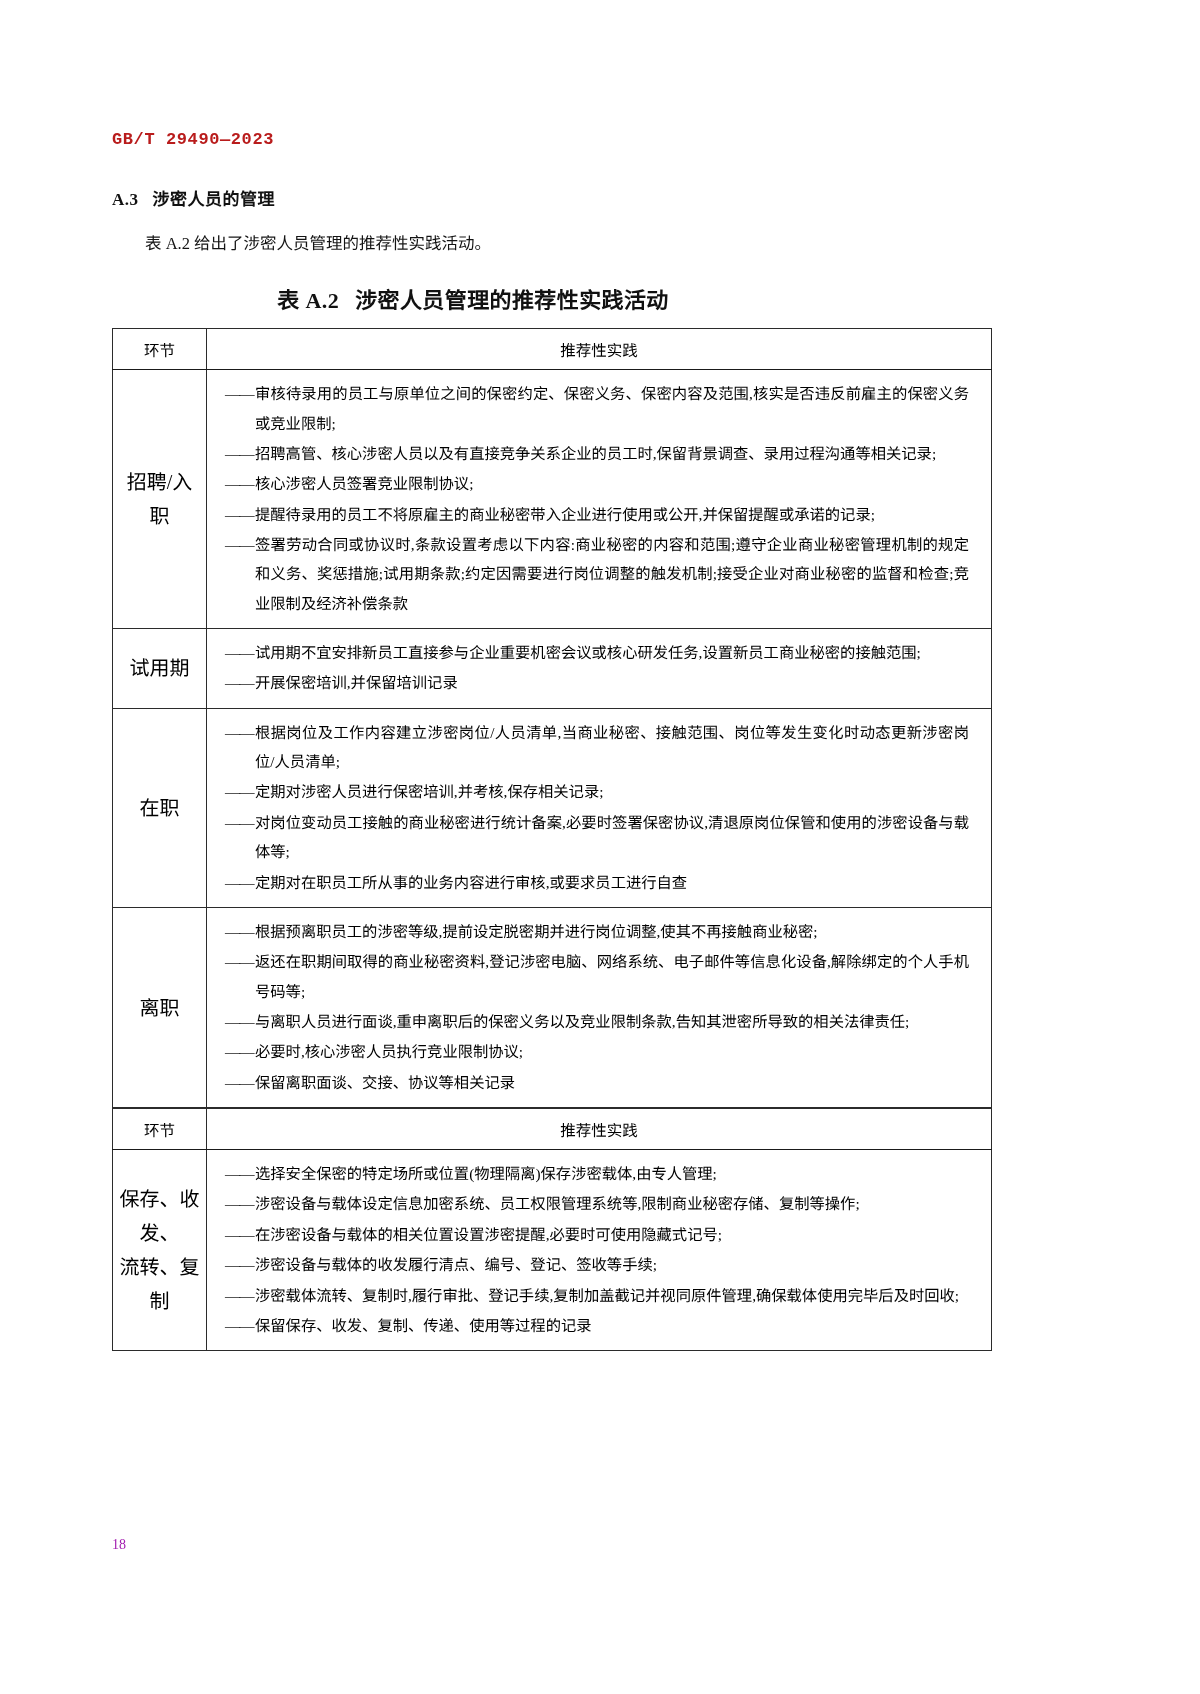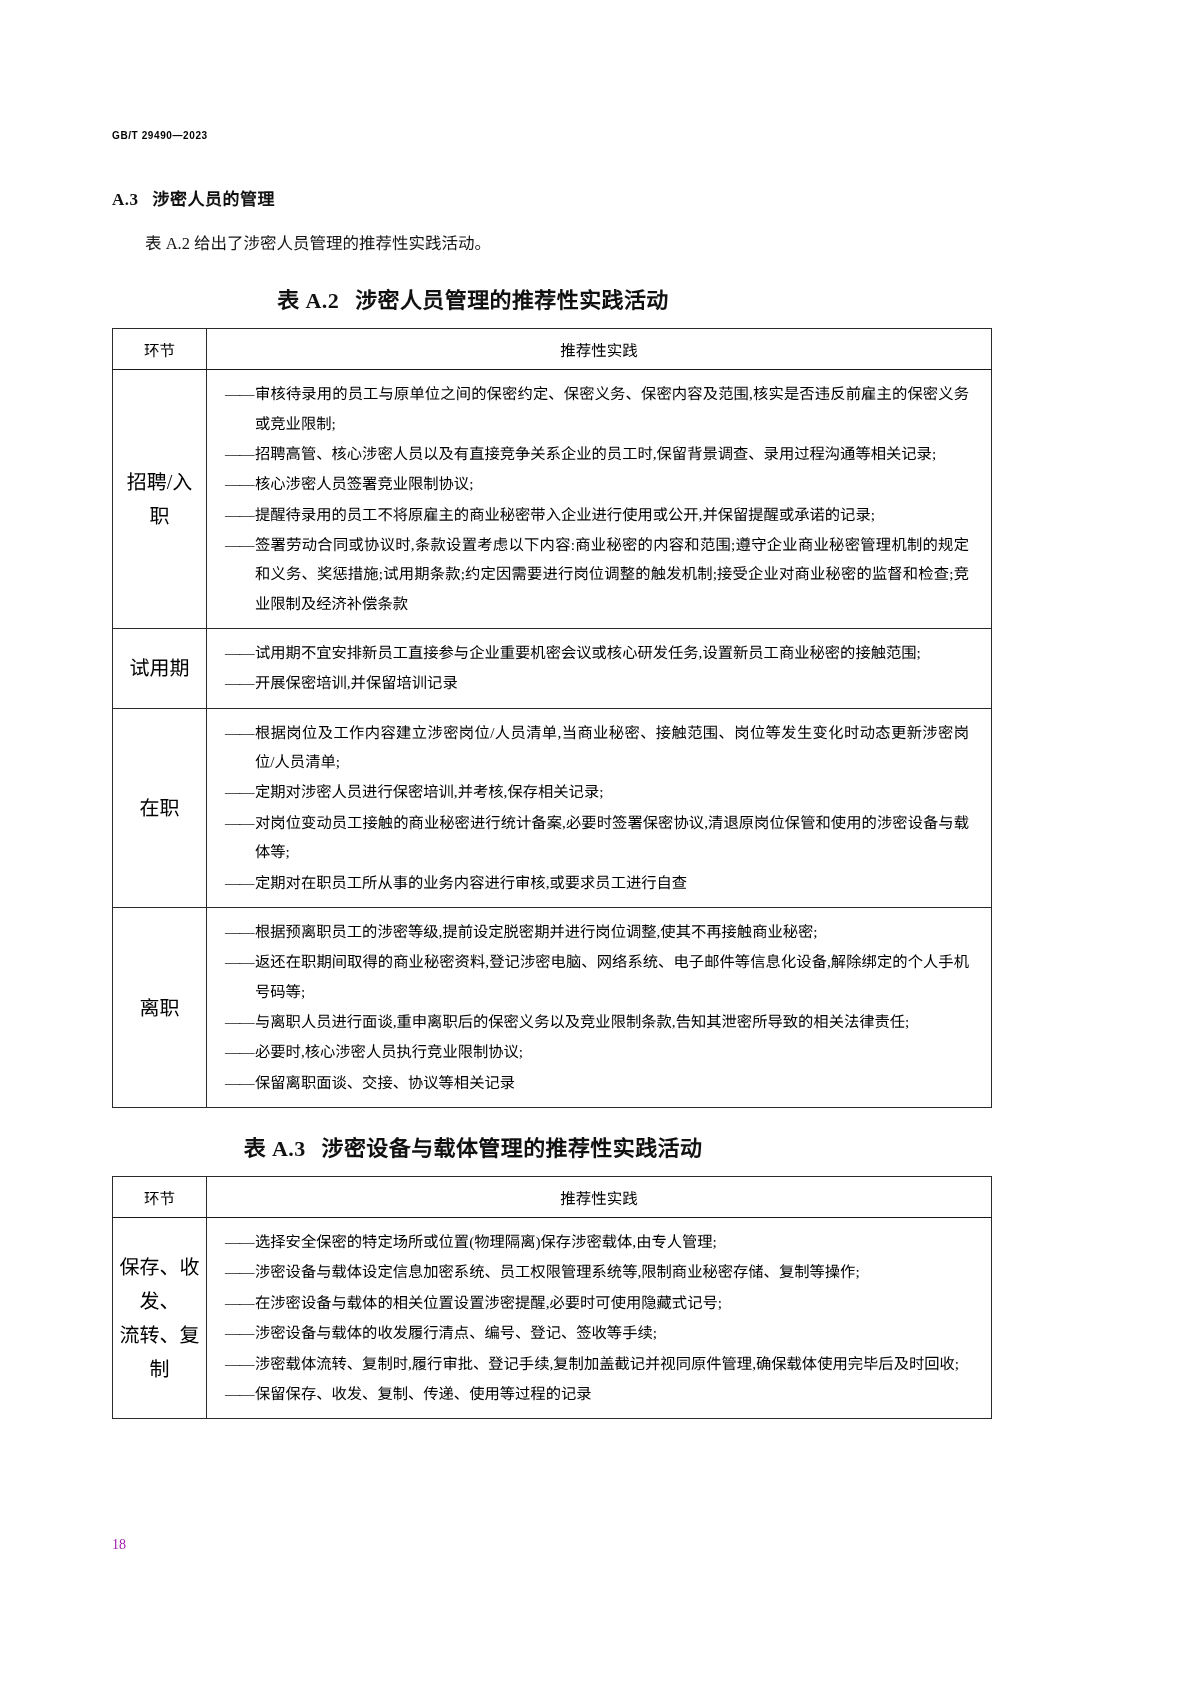--- a/index.html
+++ b/index.html
@@ -23,25 +23,25 @@
     height: 1694px;
     box-sizing: border-box;
     padding: 0;
   }
 
   
   .running-head {
     position: absolute;
     left: 112px;
     top: 130px;
-    font-family: Liberation Sans, sans-serif;
-    font-weight: bold;
-    font-size: 10px;
+    font-family: Liberation Mono, monospace;
+    font-weight: bold;
+    font-size: 17px;
     letter-spacing: 0.6px;
-    color: #000000;
+    color: #b91c1c;
   }
 
   
   .content {
     position: absolute;
     left: 112px;
     top: 185px;
     width: 722px;
   }
 
@@ -224,23 +224,20 @@
                 <li>保留离职面谈、交接、协议等相关记录</li>
               </ul>
             </td>
           </tr>
         </tbody>
       </table>
     </div>
 
 
 
-    <p class="table-caption">
-      <span class="cap-num">表 A.3</span><span>涉密设备与载体管理的推荐性实践活动</span>
-    </p>
 
     <div class="tblwrap">
       <table class="std">
         <colgroup>
           <col class="col-stage">
           <col>
         </colgroup>
         <thead>
           <tr>
             <th>环节</th>

